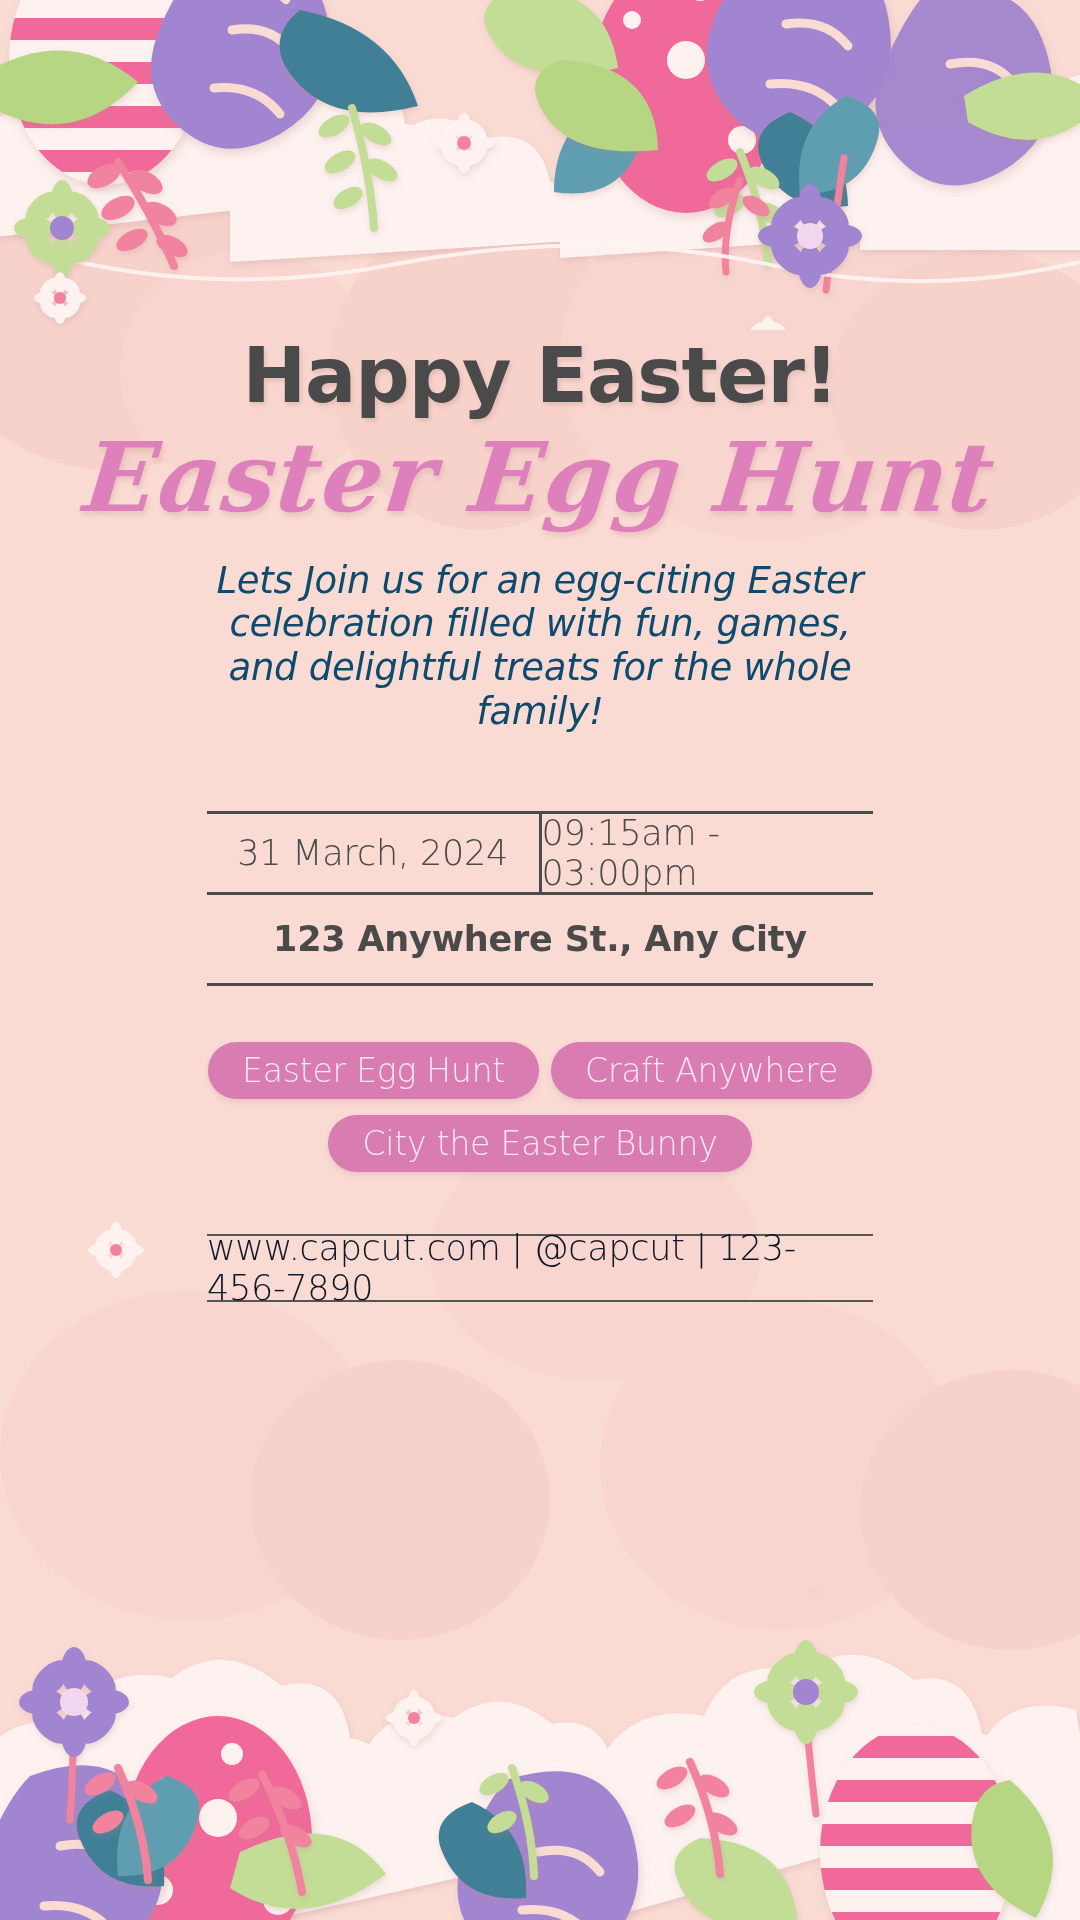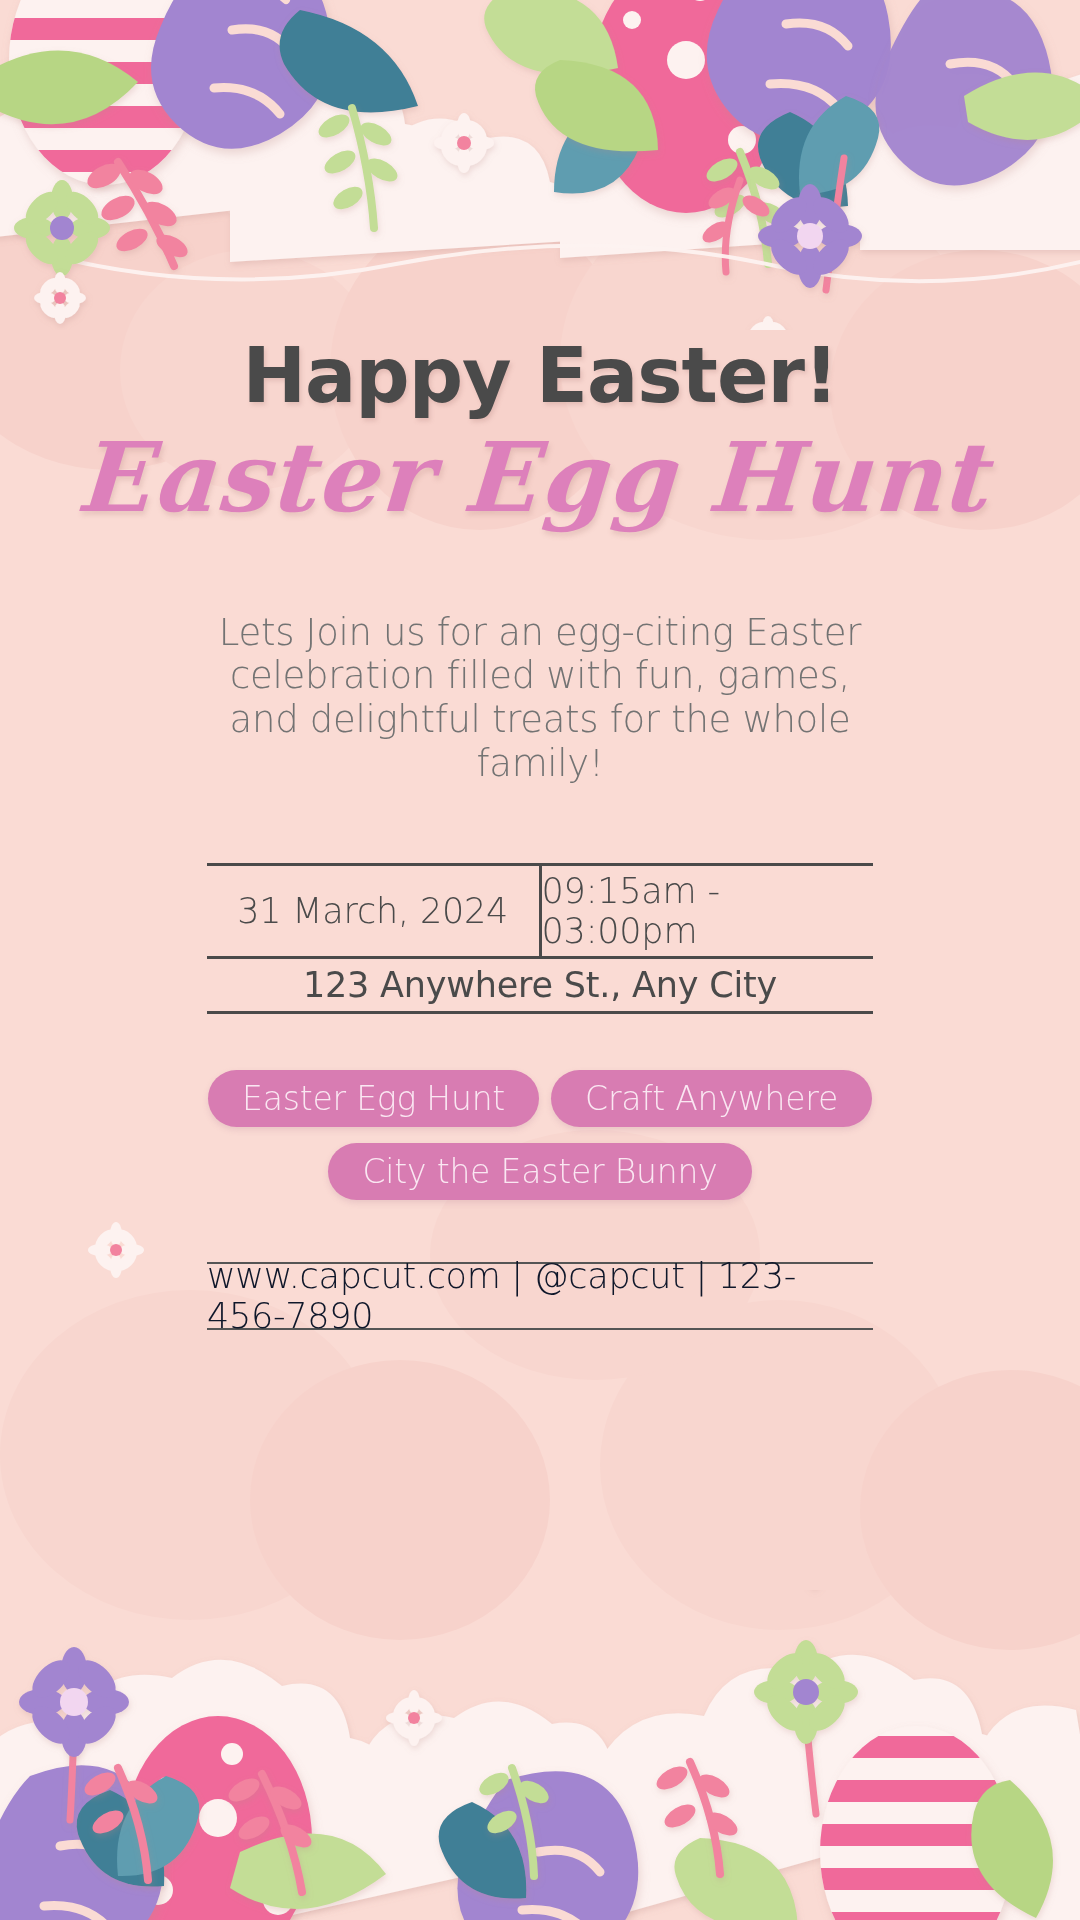--- a/index.html
+++ b/index.html
@@ -45,50 +45,51 @@
     font-family:"DejaVu Serif", serif;
     font-style:italic;
     font-weight:bold;
     line-height:1.05;
     letter-spacing:1px;
     text-shadow:2px 4px 5px rgba(170,120,115,.22);
     transform:skewX(-6deg);
   }
 
   .lede {
-    margin-top:82px;
+    margin-top:30px;
     width:700px;
     text-align:center;
     font-size:37px;
     line-height:1.18;
-    color:#737373;
+    color:#0c4a6e;
     font-family:"DejaVu Sans", sans-serif;
     font-weight:300;
     letter-spacing:-.3px;
+    font-style:italic;
   }
 
   
   .info { margin-top:78px; width:666px; }
   .rule { height:3px; background:#4a4a4a; width:100%; }
   .rule.thin { height:2px; background:#555; }
 
   .datetime {
-    display:flex; height:90px; align-items:center;
+    display:flex; height:78px; align-items:center;
   }
   .dt-cell {
     flex:1; display:flex; align-items:center; justify-content:center;
     font-size:35px; color:#4a4a4a; font-family:"DejaVu Sans", sans-serif;
     font-weight:300; letter-spacing:-.2px; height:100%;
   }
   .dt-cell.right { border-left:3px solid #4a4a4a; }
 
   .address {
-    height:52px; display:flex; align-items:center; justify-content:center;
+    height:88px; display:flex; align-items:center; justify-content:center;
     font-size:35px; color:#4a4a4a; font-family:"DejaVu Sans", sans-serif;
-    font-weight:400; letter-spacing:-.2px;
+    font-weight:700; letter-spacing:-.2px;
   }
 
   
   .pills { margin-top:56px; width:700px; display:flex; flex-direction:column; align-items:center; gap:16px; }
   .pill-row { display:flex; gap:12px; justify-content:center; }
   .pill {
     background:#d87cb2;
     color:#fae7f2;
     border-radius:40px;
     padding:9px 34px;

